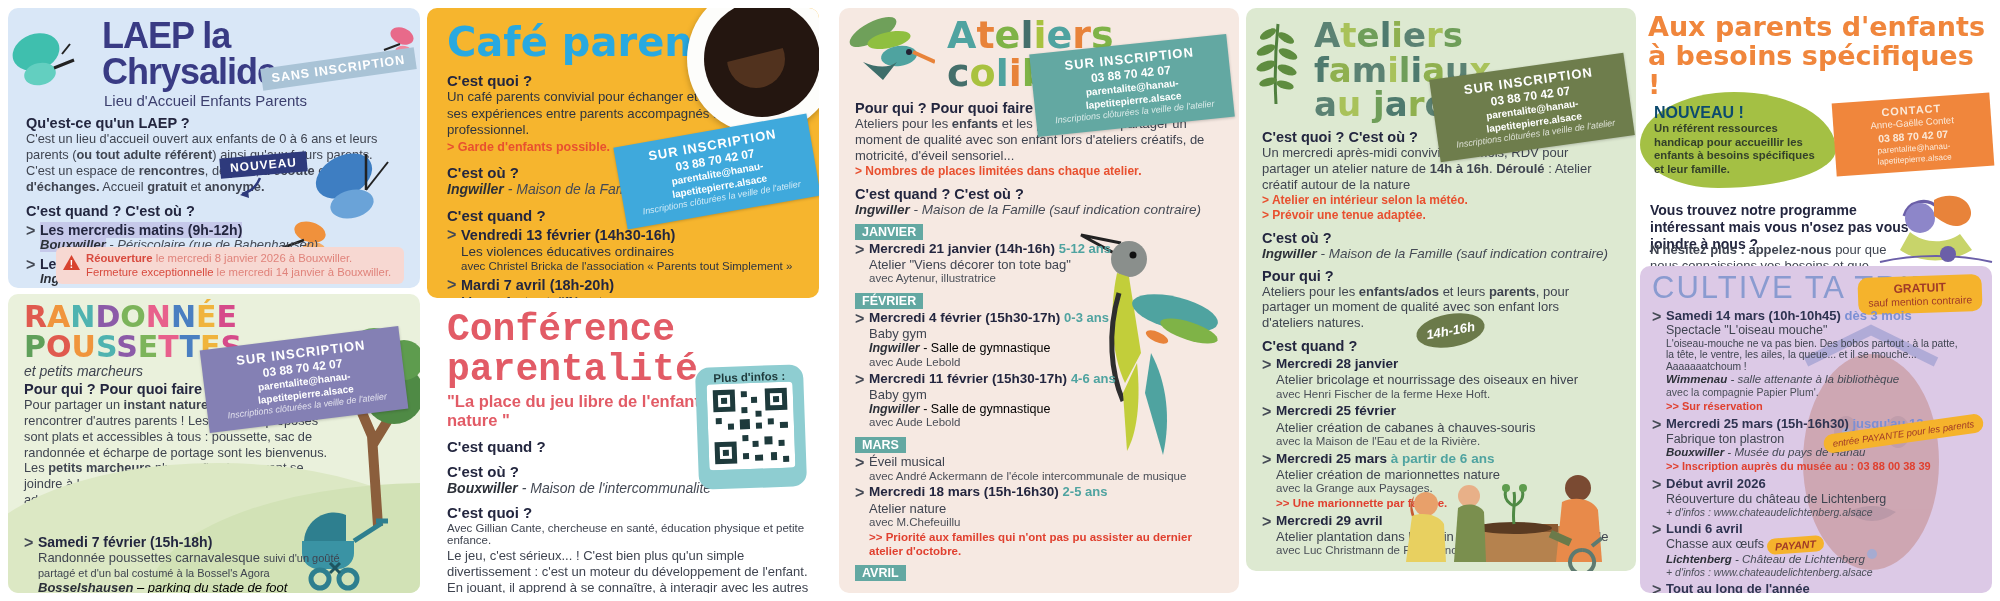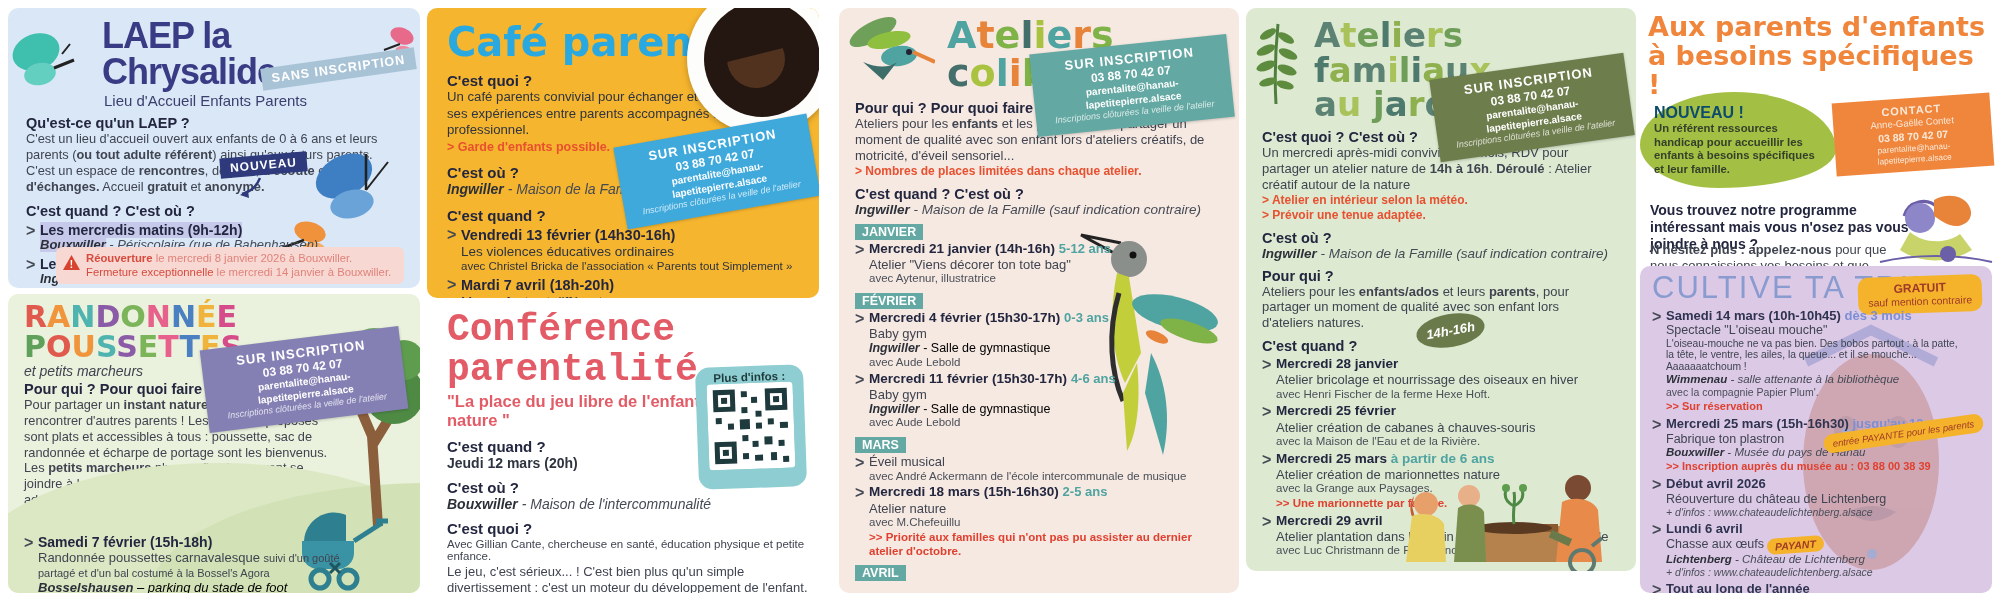--- a/index.html
+++ b/index.html
@@ -308,21 +308,20 @@
             <rect x="56" y="54" width="8" height="8"></rect>
             <rect x="70" y="58" width="6" height="6"></rect>
             <rect x="34" y="70" width="6" height="6"></rect>
             <rect x="46" y="72" width="8" height="6"></rect>
             <rect x="62" y="70" width="6" height="8"></rect>
             <rect x="74" y="74" width="6" height="6"></rect>
           </g>
         </svg>
     </div>
     <div class="q">C'est quand ?</div>
-    <div class="v">Jeudi 12 mars (20h)</div>
     <div class="q" style="margin-top:8px">C'est où ?</div>
     <div class="loc"><b><i>Bouxwiller</i></b><i> - Maison de l'intercommunalité</i></div>
     <div class="q" style="margin-top:8px">C'est quoi ?</div>
     <div class="byline">Avec Gillian Cante, chercheuse en santé, éducation physique et petite enfance.</div>
     <p class="bodytxt">Le jeu, c'est sérieux... ! C'est bien plus qu'un simple divertissement : c'est un moteur du développement de l'enfant. En jouant, il apprend à se connaître, à interagir avec les autres et à comprendre le monde qui l'entoure. La conférence explore le jeu sous plusieurs angles. Elle clarifie ce qu'il représente pour le développement et observe le jeu libre. L'objectif est de montrer pourquoi le jeu est essentiel et comment offrir des espaces et des occasions pour leur envie d'explorer et de grandir.</p>
   </section>
 
   <section class="panel colibri">
     <svg class="deco" style="left:4px;top:2px" width="92" height="74" viewBox="0 0 92 74">
         <ellipse cx="30" cy="22" rx="26" ry="10" fill="#6FA05A" transform="rotate(-28 30 22)"></ellipse>

